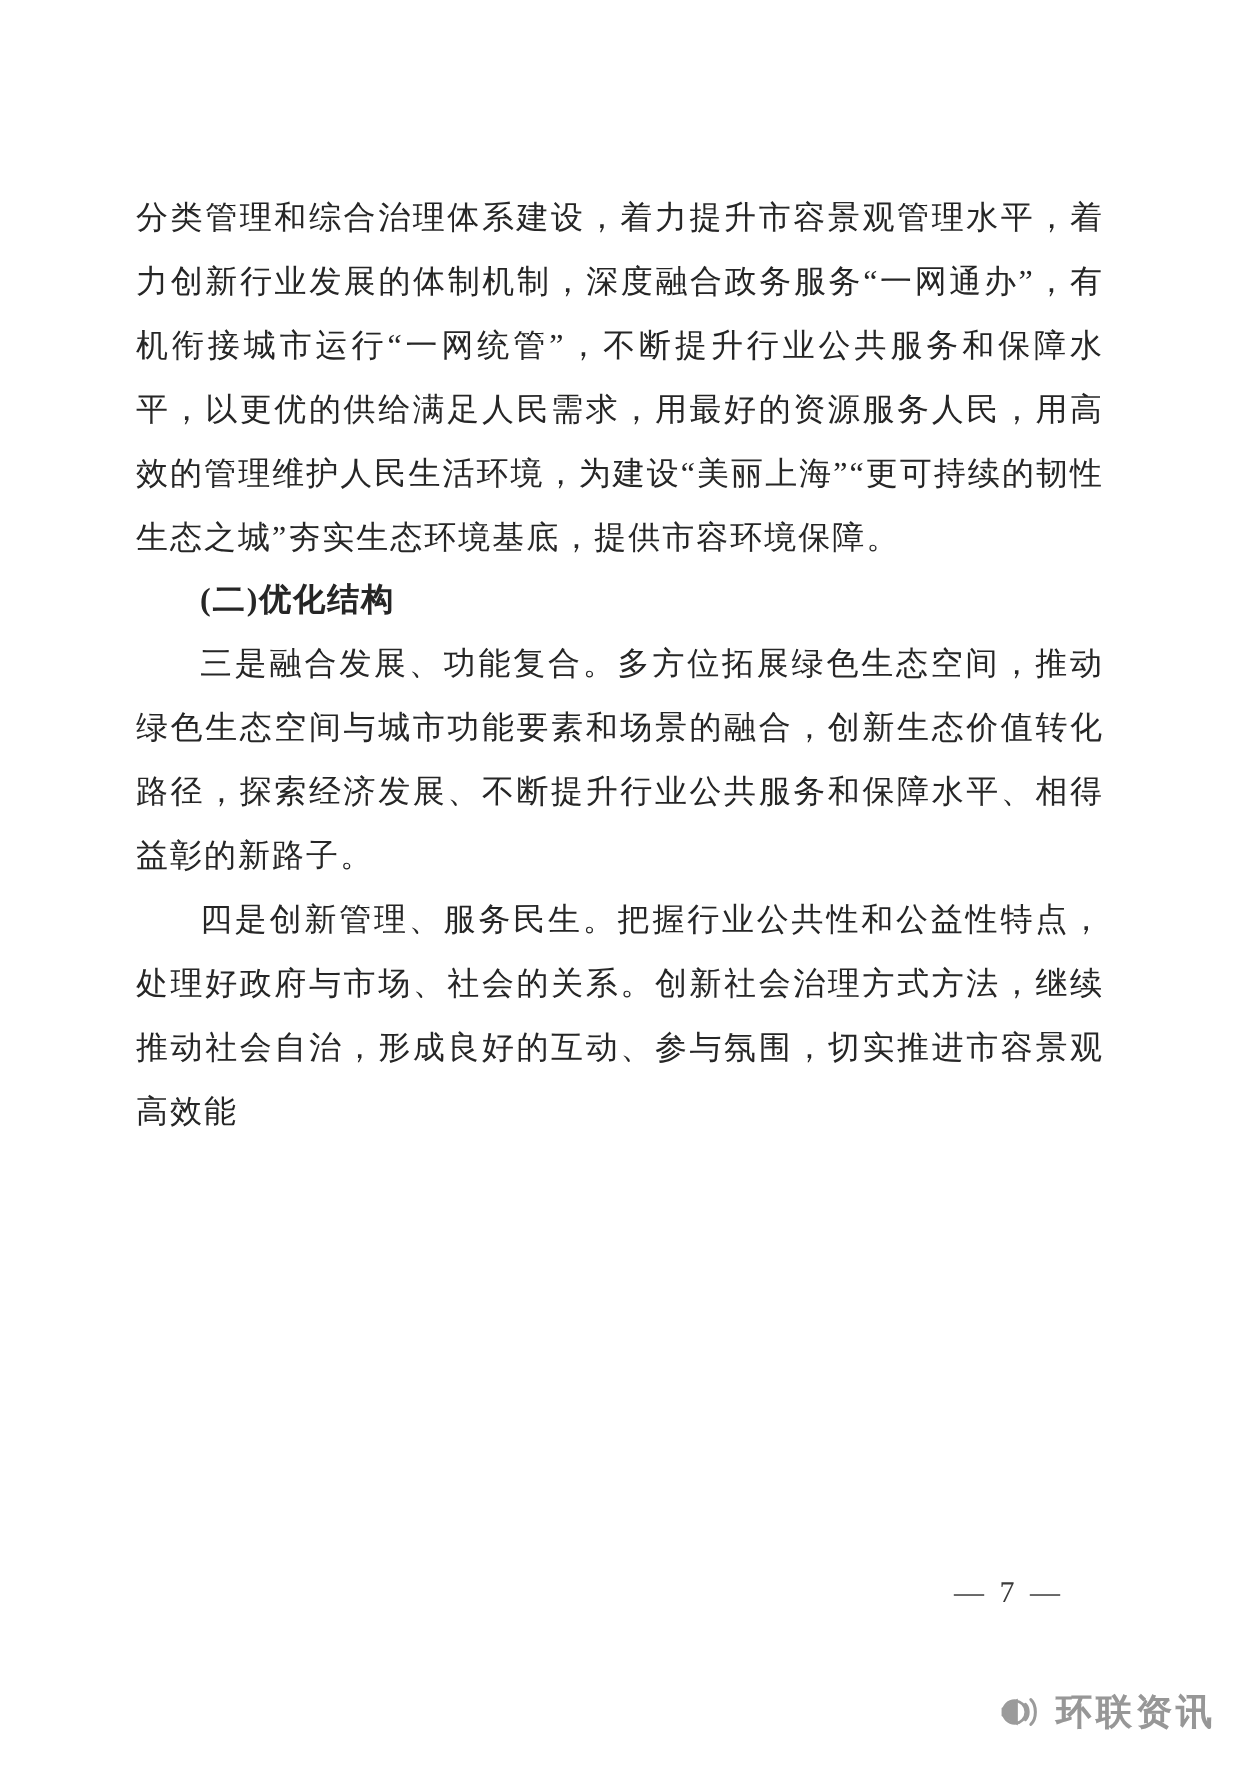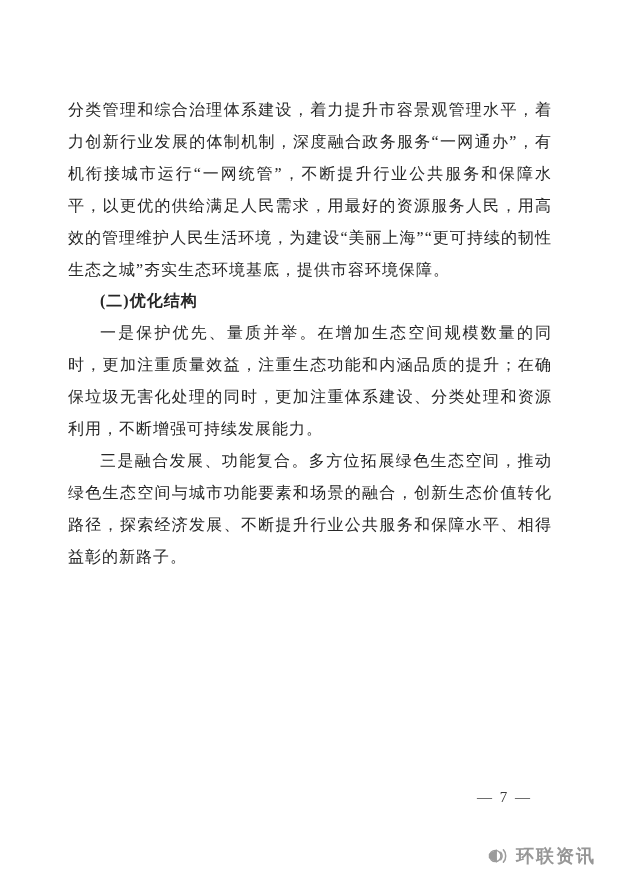--- a/index.html
+++ b/index.html
@@ -43,21 +43,21 @@
     top: 789px;
     right: 88px;
     color: #3a3a3a;
     font-size: 15px;
     letter-spacing: 2px;
     white-space: nowrap;
   }
   .watermark {
     position: absolute;
     top: 843px;
-    right: 24px;
+    right: 12px;
     display: flex;
     align-items: center;
     gap: 5px;
     color: #979797;
   }
   .watermark .wm-label {
     font-family: "Liberation Sans", "DejaVu Sans", sans-serif;
     font-weight: bold;
     font-size: 18px;
     letter-spacing: 2px;
@@ -70,22 +70,22 @@
   }
 </style>
 </head>
 <body>
 
 <div class="page">
 
   <div class="textblock">
     <p class="continuation">分类管理和综合治理体系建设，着力提升市容景观管理水平，着力创新行业发展的体制机制，深度融合政务服务“一网通办”，有机衔接城市运行“一网统管”，不断提升行业公共服务和保障水平，以更优的供给满足人民需求，用最好的资源服务人民，用高效的管理维护人民生活环境，为建设“美丽上海”“更可持续的韧性生态之城”夯实生态环境基底，提供市容环境保障。</p>
     <p class="heading">(二)优化结构</p>
-    <p>一是保护优先、量质并举。在增加生态空间规模数量的同时，更加注重质量效益，注重生态功能和内涵品质的提升；在确保垃圾无害化处理的同时，更加注重体系建设、分类处理和资源利用，不断增强可持续发展能力。</p>
     <p>三是融合发展、功能复合。多方位拓展绿色生态空间，推动绿色生态空间与城市功能要素和场景的融合，创新生态价值转化路径，探索经济发展、不断提升行业公共服务和保障水平、相得益彰的新路子。</p>
+    <p>四是创新管理、服务民生。把握行业公共性和公益性特点，处理好政府与市场、社会的关系。创新社会治理方式方法，继续推动社会自治，形成良好的互动、参与氛围，切实推进市容景观高效能</p>
   </div>
 
   <div class="page-number">— 7 —</div>
 
   <div class="watermark">
     <span class="wm-icon">
       <svg viewBox="0 0 24 24" width="26" height="26" xmlns="http://www.w3.org/2000/svg">
         <path d="M3.5 10.2 L11 5.8 L11 18.2 L3.5 13.8 Z" fill="#9b9b9b"></path>
         <circle cx="9.5" cy="12" r="5.2" fill="none" stroke="#9b9b9b" stroke-width="1.3"></circle>
         <path d="M14.5 8.5 C16.2 10.2 16.2 13.8 14.5 15.5" fill="none" stroke="#9b9b9b" stroke-width="1.4" stroke-linecap="round"></path>

